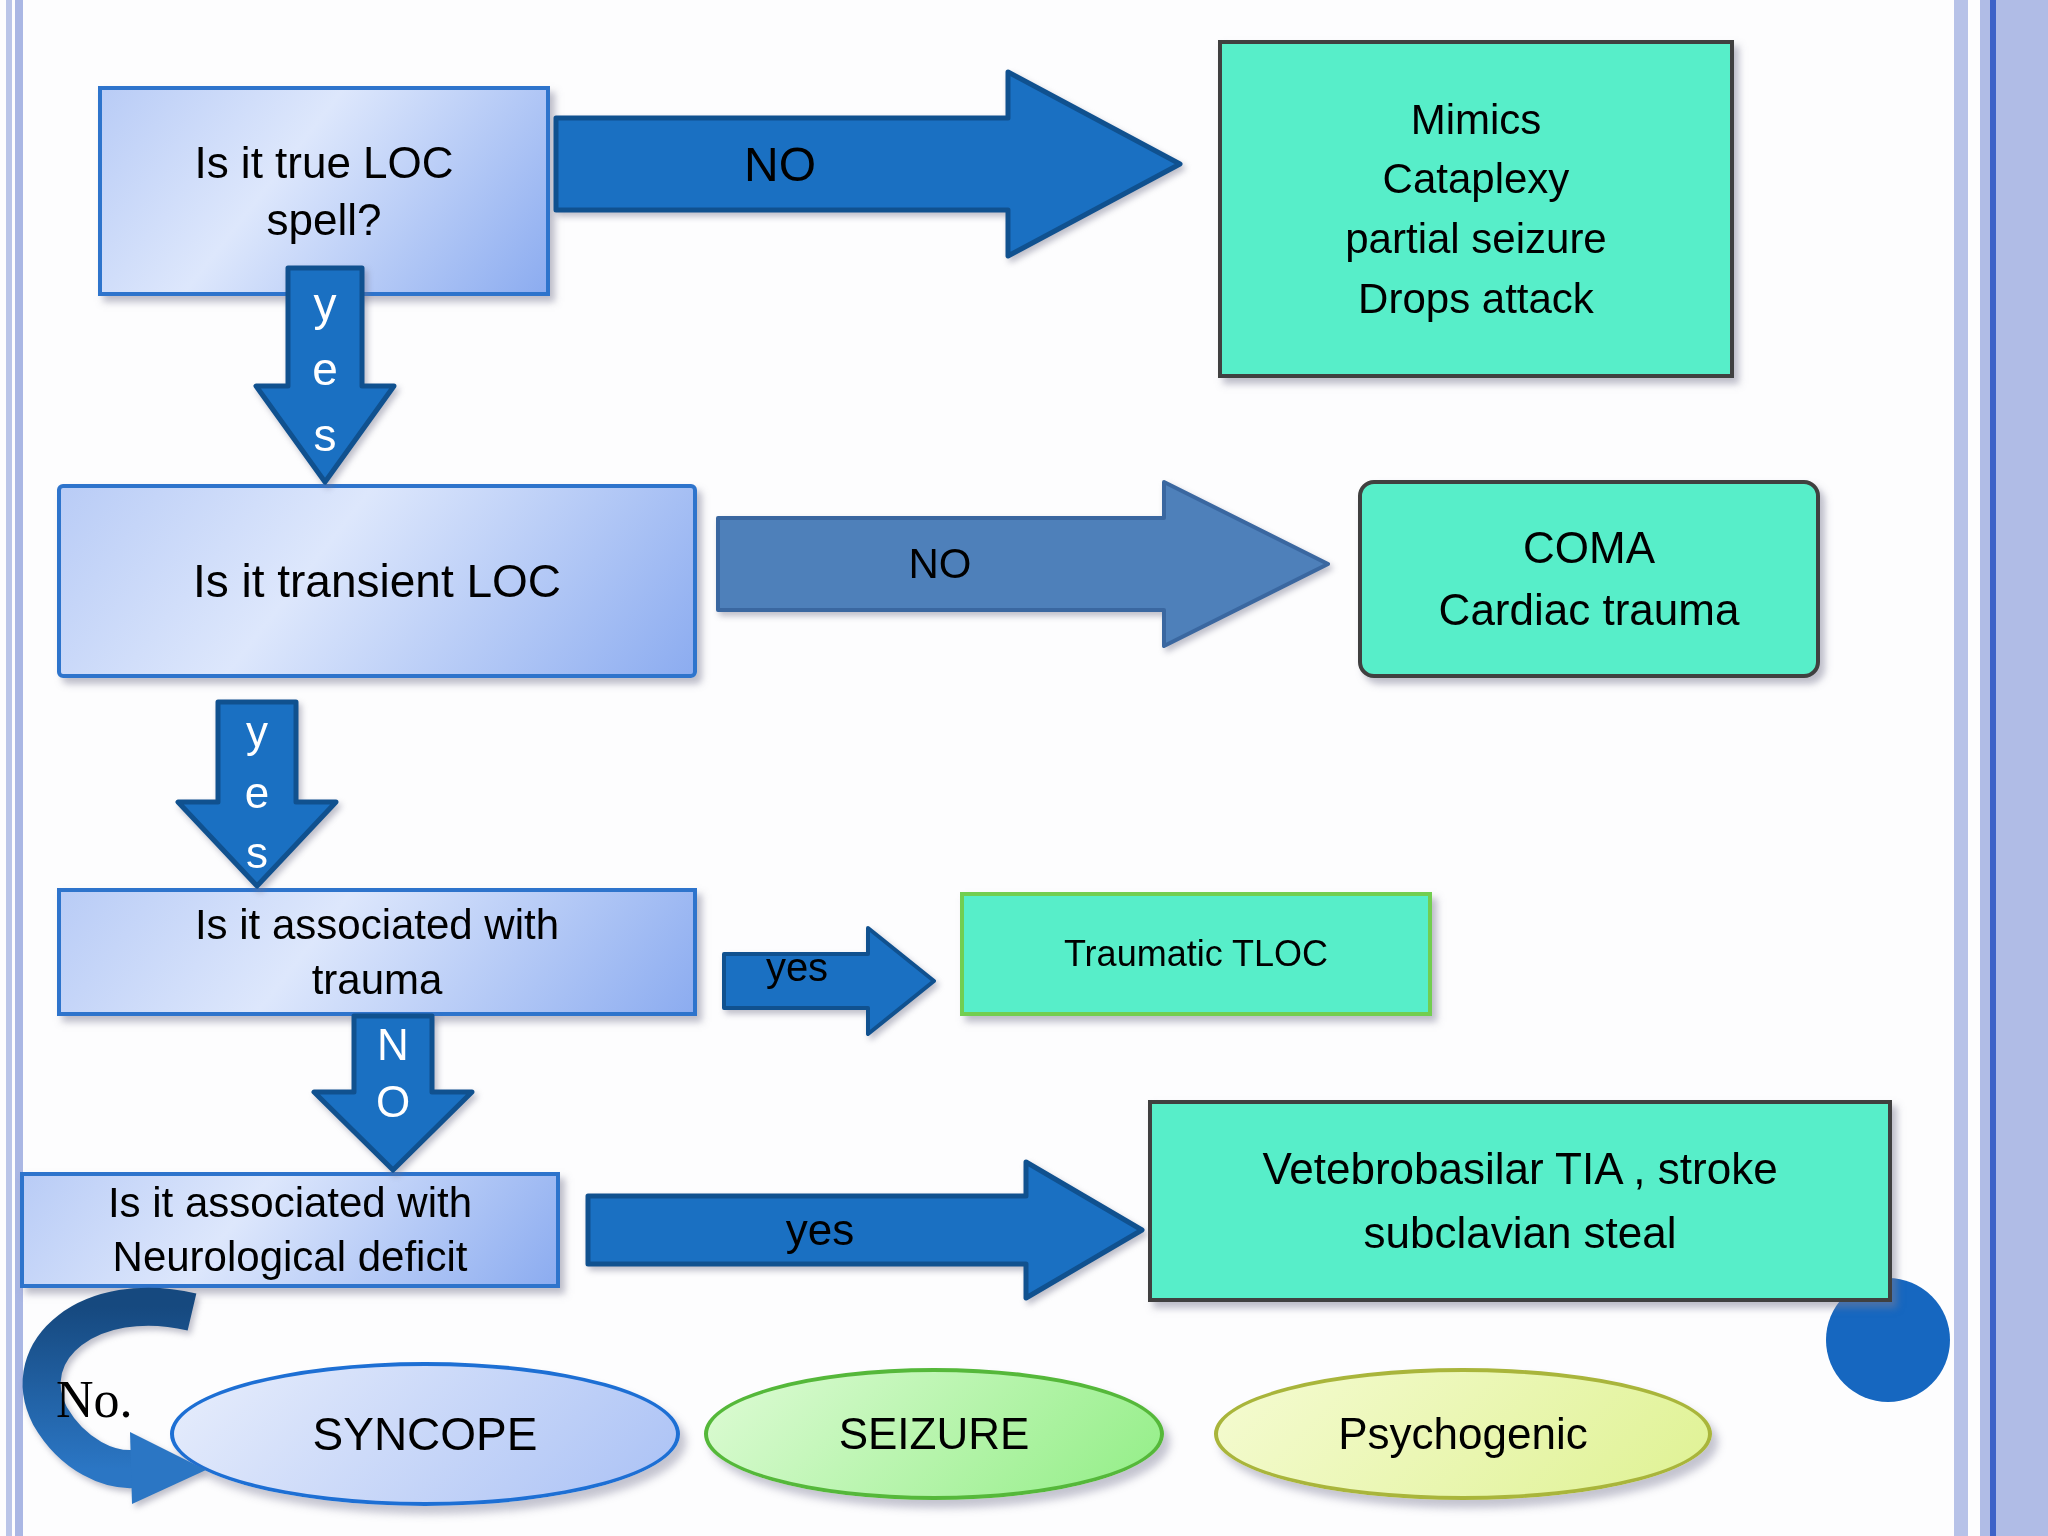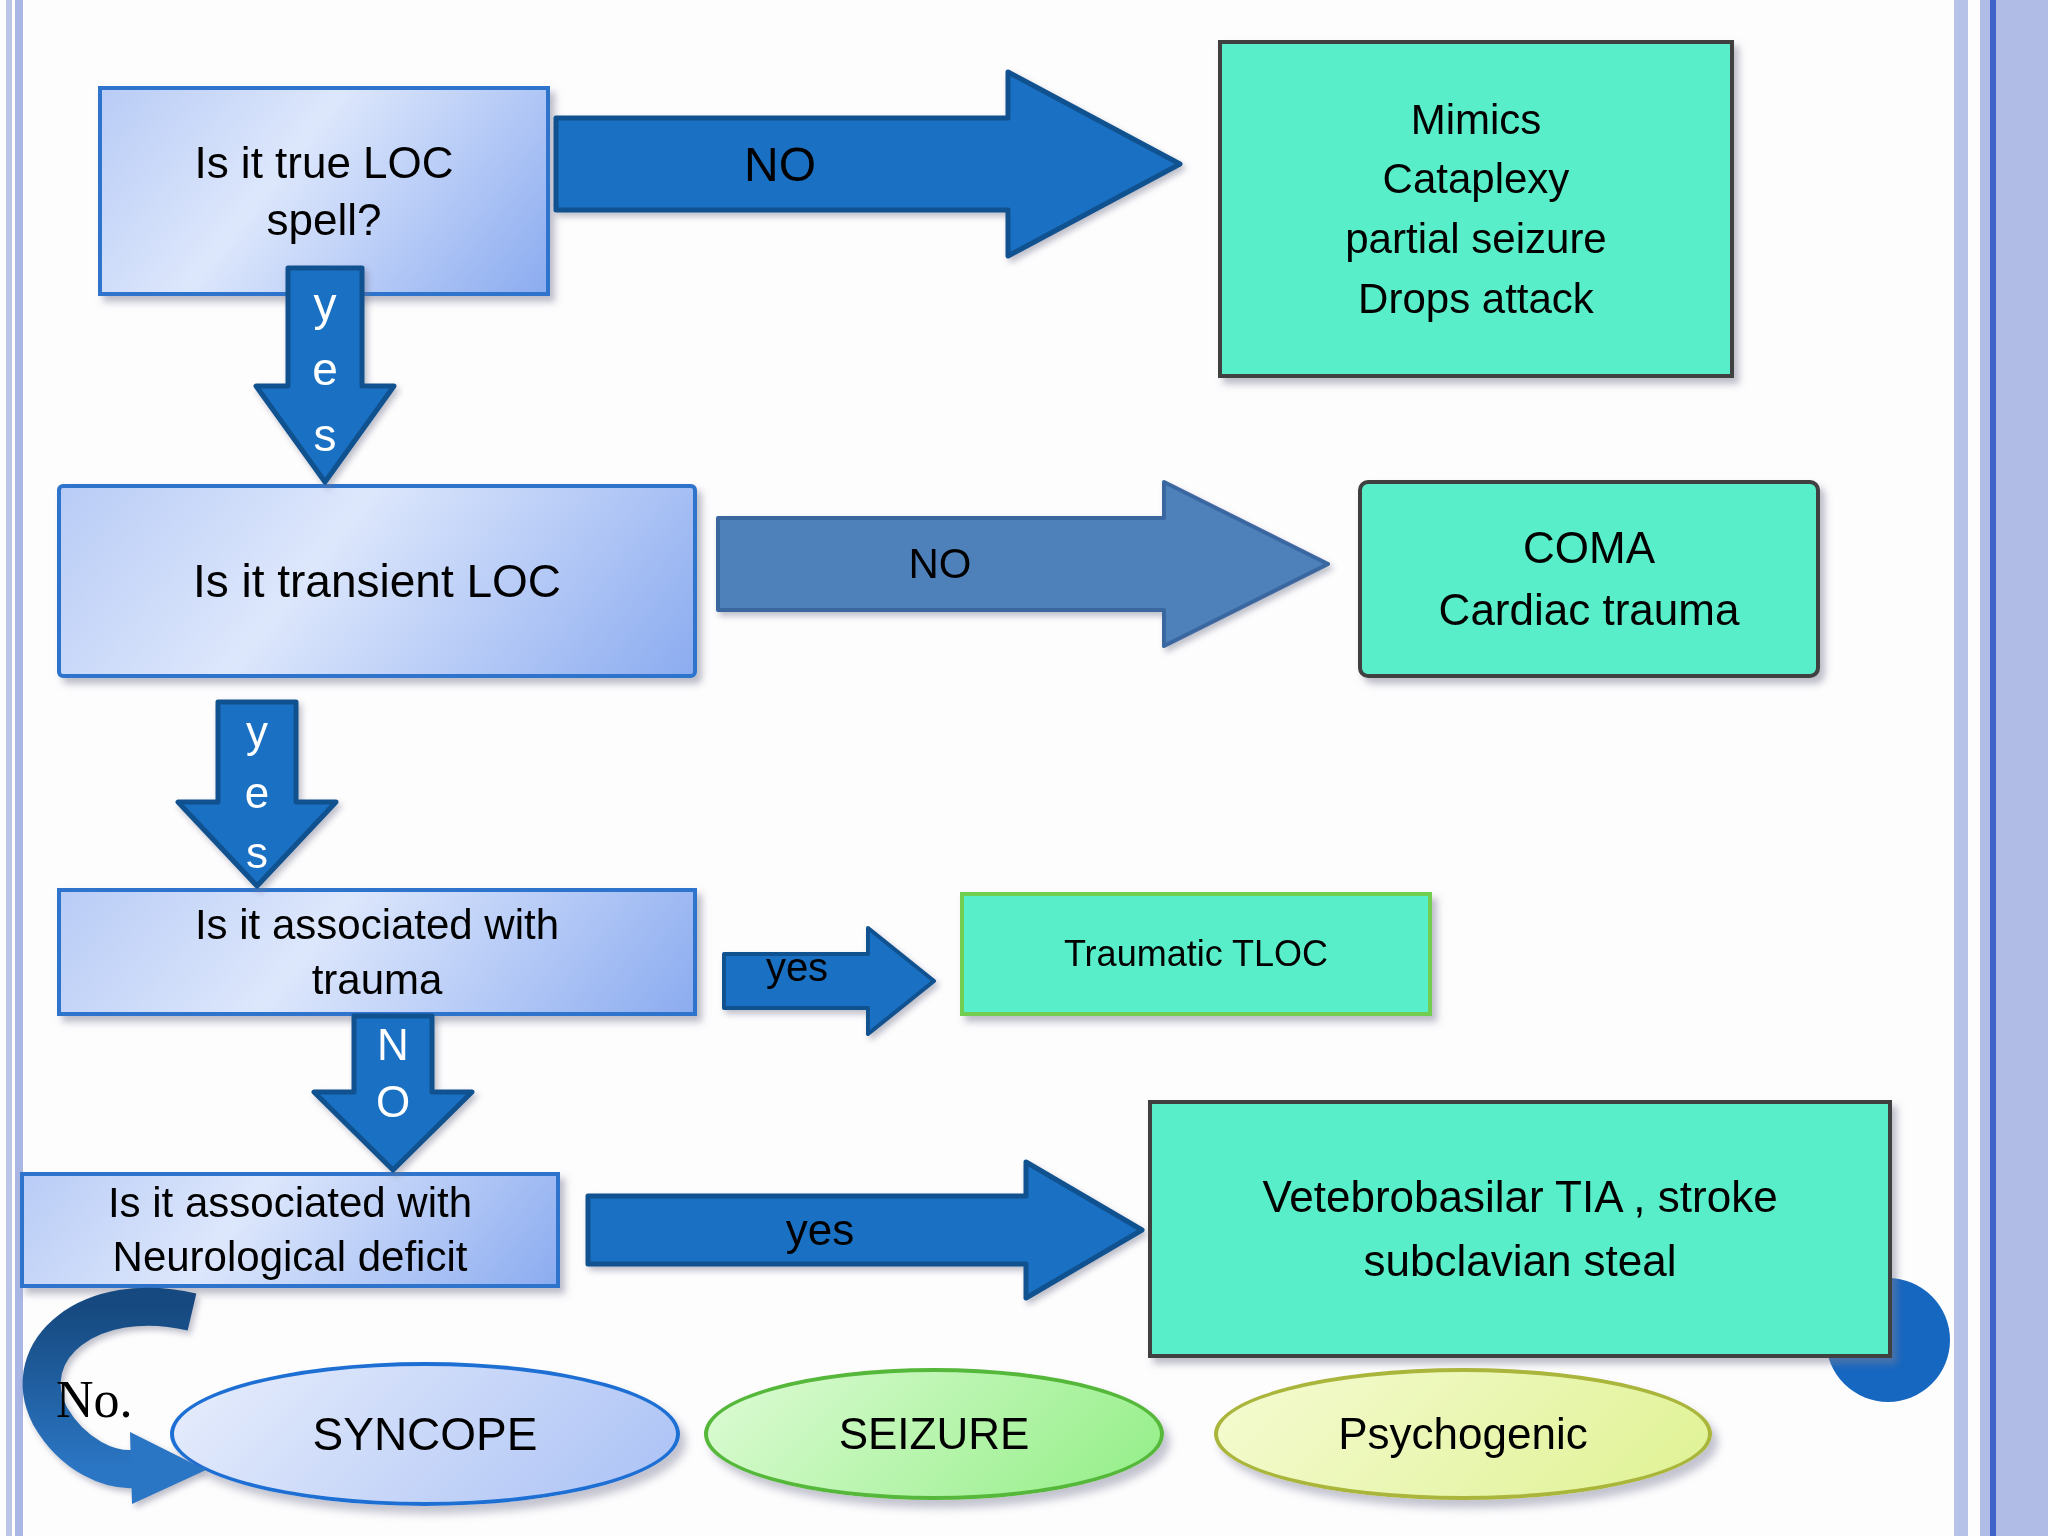--- a/index.html
+++ b/index.html
@@ -41,33 +41,33 @@
 
   #q1 { left:98px;  top:38px;  width:452px; height:210px; font-size:44px; line-height:1.3;margin-top:48px; }
   #no1 { left:556px; top:70px; width:628px; height:188px; }
   #no1-label { left:580px; top:118px; width:400px; height:92px; font-size:48px; }
   #mimics { left:1218px; top:40px; width:516px; height:338px; font-size:42px; line-height:1.42; }
   #yes1 { left:254px; top:266px; width:142px; height:218px; }
   #yes1-letters { left:254px; top:272px; width:142px; font-size:46px; line-height:1.42; }
   #q2 { left:57px; top:484px; width:640px; height:194px; font-size:46px;border-radius:6px; }
   #no2 { left:718px; top:480px; width:614px; height:168px; }
   #no2-label { left:740px; top:520px; width:400px; height:88px; font-size:42px; }
-  #coma { left:1358px; top:480px; width:462px; height:198px; border-radius:10px; font-size:44px; line-height:1.4; }
+  #coma { left:1358px; top:480px; width:462px; height:198px; border-radius:16px; font-size:44px; line-height:1.4; }
   #yes2 { left:176px; top:700px; width:162px; height:188px; }
   #yes2-letters { left:176px; top:702px; width:162px; font-size:44px; line-height:1.38; }
   #q3 { left:57px; top:888px; width:640px; height:128px; font-size:42px; line-height:1.32; }
   #yes3 { left:722px; top:926px; width:216px; height:110px; }
   #yes3-label { left:726px; top:934px; width:142px; height:66px; font-size:40px; }
   #traumatic { left:960px; top:892px; width:472px; height:124px; font-size:36px; border-color:#72ce50; }
   #no3 { left:312px; top:1014px; width:162px; height:158px; }
   #no3-letters { left:312px; top:1016px; width:162px; font-size:44px; line-height:1.3; }
   #q4 { left:20px; top:1172px; width:540px; height:116px; font-size:42px; line-height:1.28; }
   #yes4 { left:588px; top:1160px; width:558px; height:140px; }
   #yes4-label { left:660px; top:1194px; width:320px; height:72px; font-size:44px; }
-  #vertebro { left:1148px; top:1100px; width:744px; height:258px; font-size:44px; line-height:1.45; }
+  #vertebro { left:1148px; top:1100px; width:744px; height:202px; font-size:44px; line-height:1.45; }
   #decor-circle { left:1826px; top:1278px; width:124px; height:124px; border-radius:50%;
     background:#1667c0; z-index:0; }
   #curve { left:10px; top:1296px; width:200px; height:210px; }
   #no4-label { left:56px; top:1370px; font-size:52px; color:#000000; z-index:4; position:absolute;font-family:Liberation Serif, serif; }
   #syncope { left:170px; top:1362px; width:510px; height:144px; border:4px solid #1d6fd4;
     background:linear-gradient(135deg,#e8eefc 0%,#aac1f5 100%); font-size:46px; }
   #seizure { left:704px; top:1368px; width:460px; height:132px; border:4px solid #55b83a;
     background:linear-gradient(135deg,#defbd5 0%,#92ee86 100%); font-size:44px; }
   #psychogenic { left:1214px; top:1368px; width:498px; height:132px; border:4px solid #a9b53b;
     background:linear-gradient(135deg,#f5fbd2 0%,#dff293 100%); font-size:44px; }

